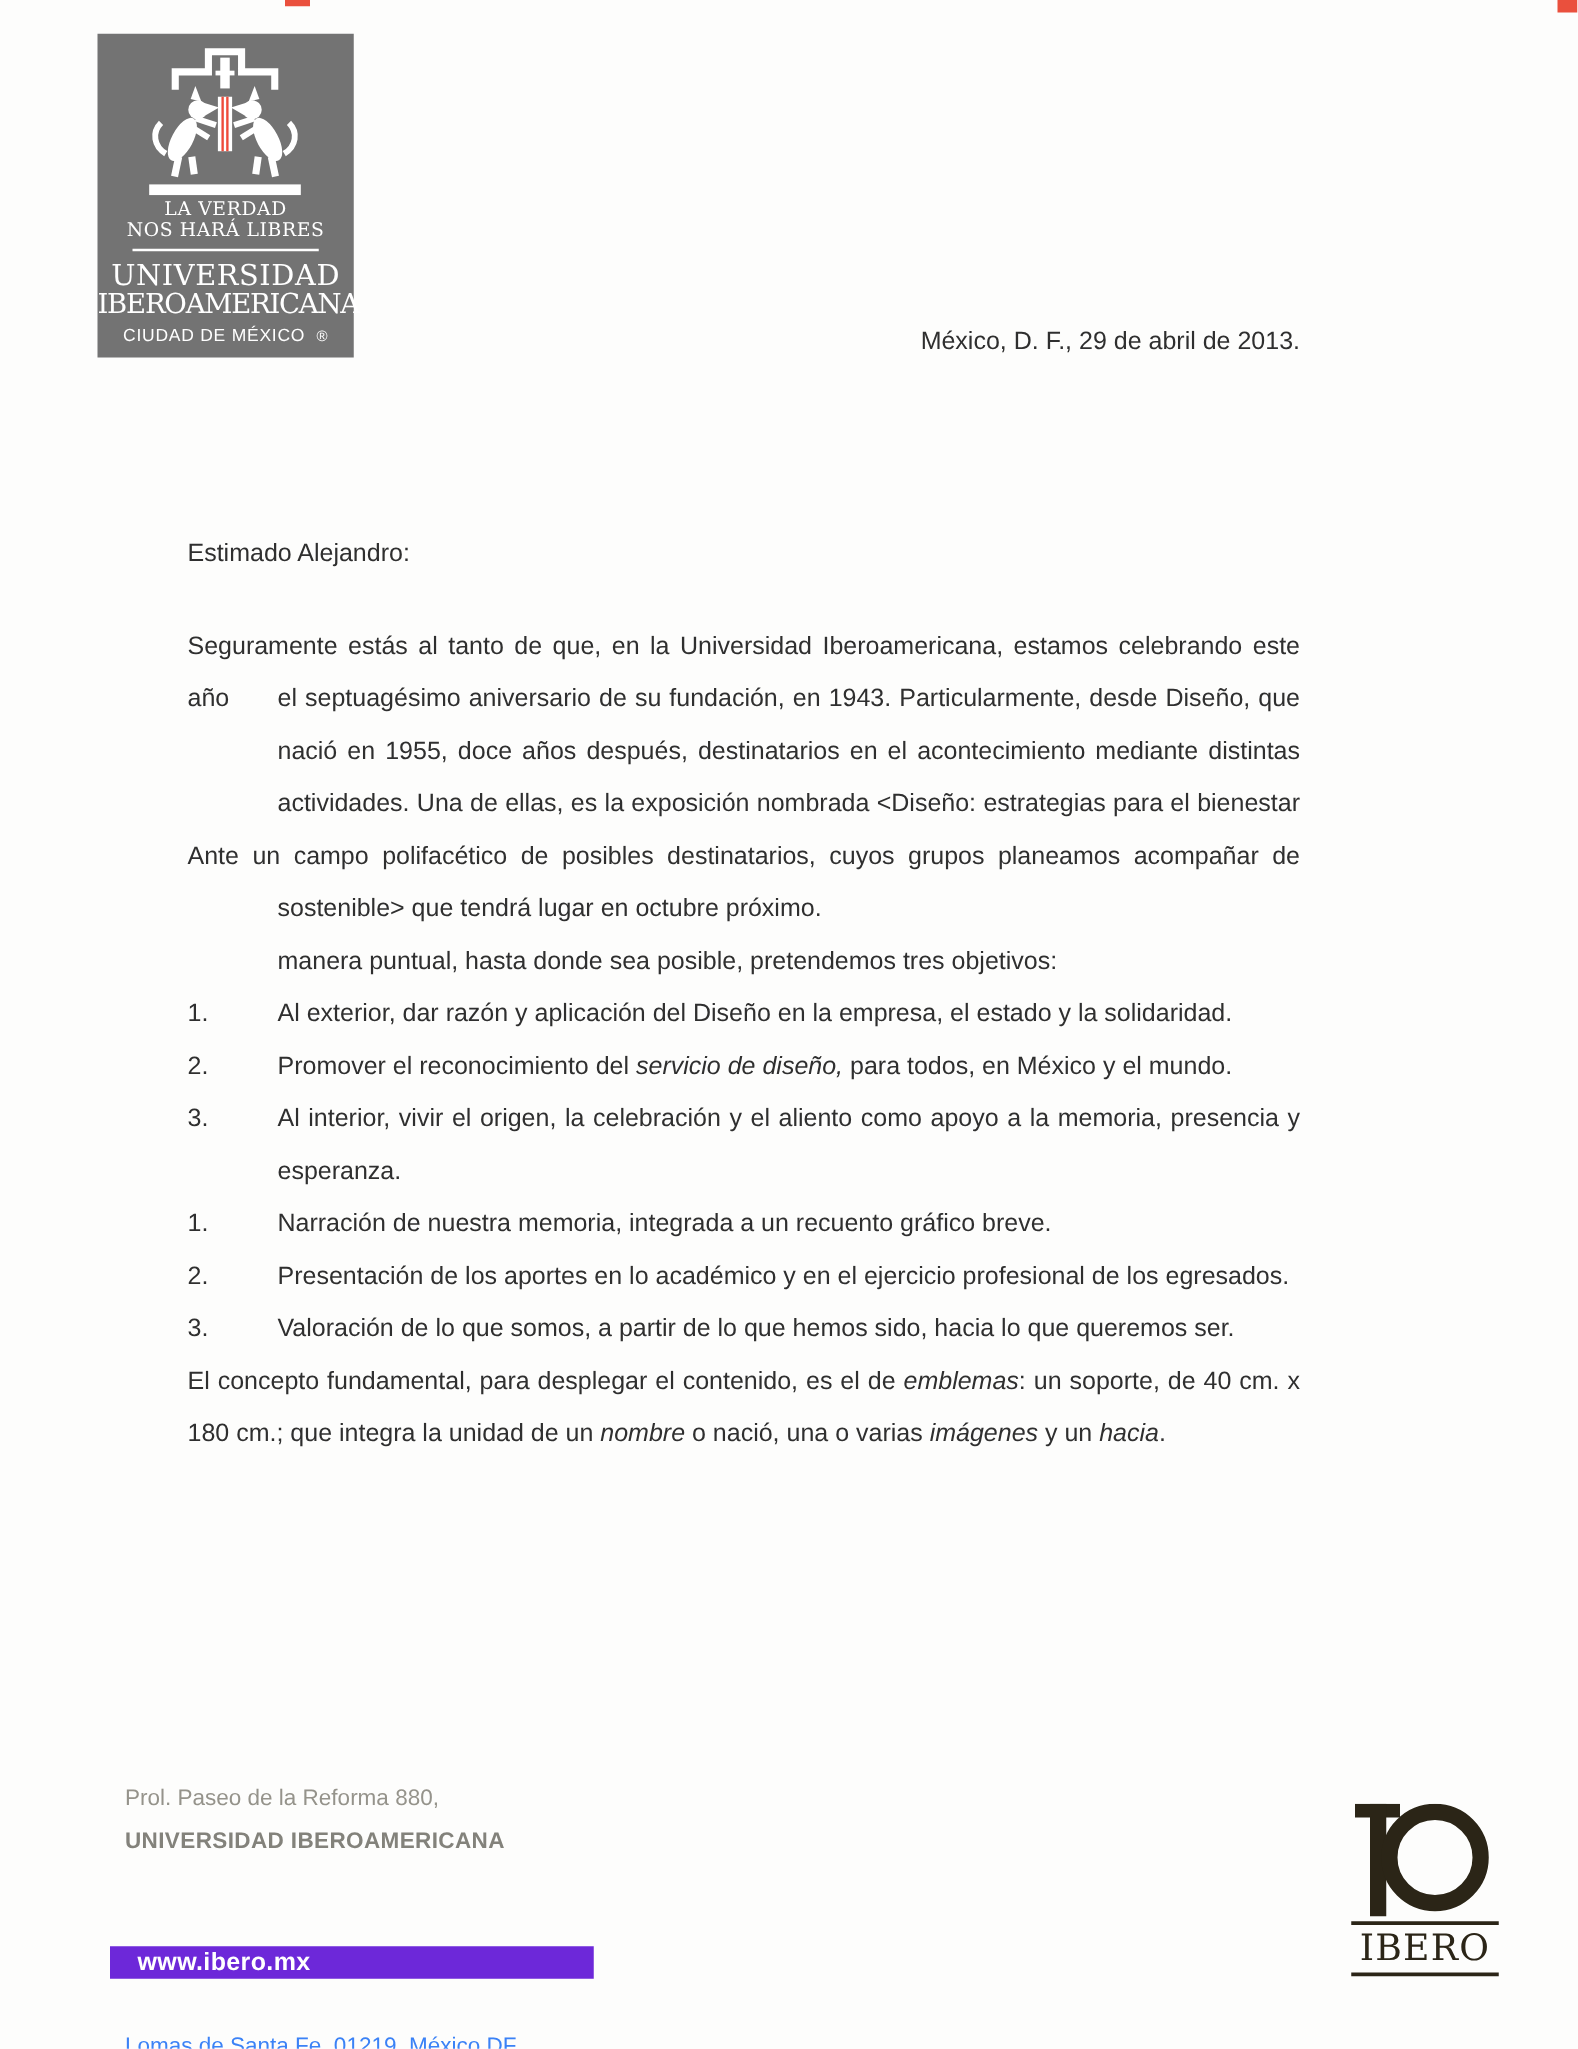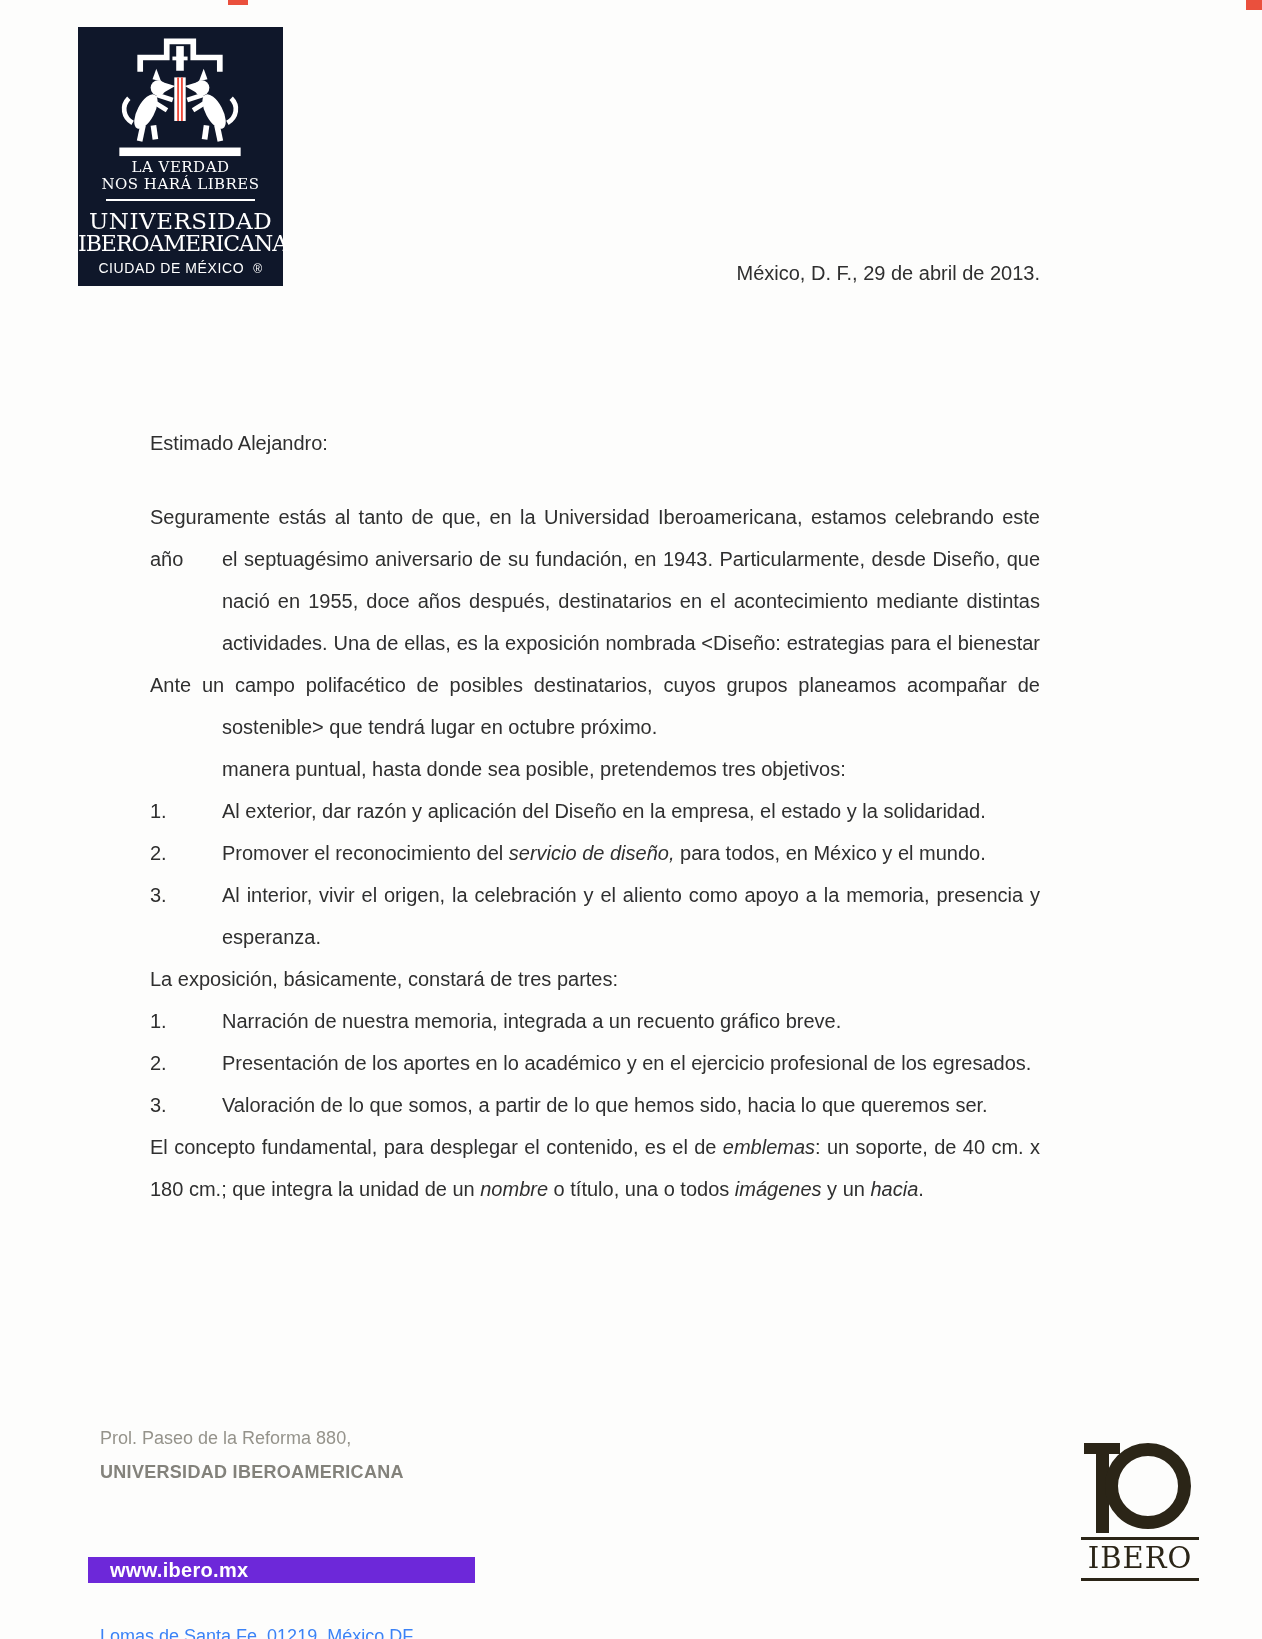--- a/index.html
+++ b/index.html
@@ -3,21 +3,21 @@
 <meta charset="utf-8">
 <style>
   html,body{margin:0;padding:0;}
   body{
     width:1262px;height:1639px;position:relative;background:#fdfdfc;
     font-family:"Liberation Sans", sans-serif;color:#2f2f2f;overflow:hidden;
   }
   .abs{position:absolute;}
 
   
-  .logo-block{left:78px;top:27px;width:205px;height:259px;background:#0f172a;}
+  .logo-block{left:78px;top:27px;width:205px;height:259px;background:#737373;}
   .logo-block .crest{position:absolute;left:7px;top:3px;}
   .logo-text{position:absolute;width:100%;text-align:center;color:#ffffff;
     font-family:"DejaVu Serif", serif;}
   .motto1{top:131px;font-size:15px;letter-spacing:0.5px;}
   .motto2{top:148px;font-size:15px;letter-spacing:0.5px;}
   .logo-rule{position:absolute;left:28px;top:172px;width:149px;height:2px;background:#ffffff;}
   .univ1{top:181px;font-size:23px;letter-spacing:0.5px;}
   .univ2{top:204px;font-size:22px;letter-spacing:-1px;}
   .city{top:233px;font-size:14px;font-family:"Liberation Sans",sans-serif;letter-spacing:0.6px;}
   .city .reg{font-size:12px;margin-left:9px;}
@@ -112,26 +112,25 @@
   <div class="line ind just"><span>el septuagésimo aniversario de su fundación, en 1943. Particularmente, desde Diseño, que</span></div>
   <div class="line ind just"><span>nació en 1955, doce años después, destinatarios en el acontecimiento mediante distintas</span></div>
   <div class="line ind just"><span>actividades. Una de ellas, es la exposición nombrada &lt;Diseño: estrategias para el bienestar</span></div>
   <div class="line just"><span>Ante un campo polifacético de posibles destinatarios, cuyos grupos planeamos acompañar de</span></div>
   <div class="line ind"><span>sostenible&gt; que tendrá lugar en octubre próximo.</span></div>
   <div class="line ind"><span>manera puntual, hasta donde sea posible, pretendemos tres objetivos:</span></div>
   <div class="line li"><span class="num">1.</span><span>Al exterior, dar razón y aplicación del Diseño en la empresa, el estado y la solidaridad.</span></div>
   <div class="line li"><span class="num">2.</span><span>Promover el reconocimiento del </span><span class="it">servicio de diseño,</span><span> para todos, en México y el mundo.</span></div>
   <div class="line li just"><span class="num">3.</span><span>Al interior, vivir el origen, la celebración y el aliento como apoyo a la memoria, presencia y</span></div>
   <div class="line ind"><span>esperanza.</span></div>
-  <div class="line"><span>La exposición, básicamente, constará de tres partes:</span></div>
   <div class="line li"><span class="num">1.</span><span>Narración de nuestra memoria, integrada a un recuento gráfico breve.</span></div>
   <div class="line li"><span class="num">2.</span><span>Presentación de los aportes en lo académico y en el ejercicio profesional de los egresados.</span></div>
   <div class="line li"><span class="num">3.</span><span>Valoración de lo que somos, a partir de lo que hemos sido, hacia lo que queremos ser.</span></div>
   <div class="line just"><span>El concepto fundamental, para desplegar el contenido, es el de </span><span class="it">emblemas</span><span>: un soporte, de 40 cm. x</span></div>
-  <div class="line"><span>180 cm.; que integra la unidad de un </span><span class="it">nombre</span><span> o título, una o todos </span><span class="it">imágenes</span><span> y un </span><span class="it">hacia</span><span>.</span></div>
+  <div class="line"><span>180 cm.; que integra la unidad de un </span><span class="it">nombre</span><span> o nació, una o varias </span><span class="it">imágenes</span><span> y un </span><span class="it">hacia</span><span>.</span></div>
 </div>
 
 <div class="abs footer-org">UNIVERSIDAD IBEROAMERICANA</div>
 <div class="abs footer-addr1">Prol. Paseo de la Reforma 880,</div>
 <div class="abs footer-addr2">Lomas de Santa Fe, 01219, México DF</div>
 
 <div class="abs web-bar">
   <div class="url">www.ibero.mx</div>
 </div>
 

